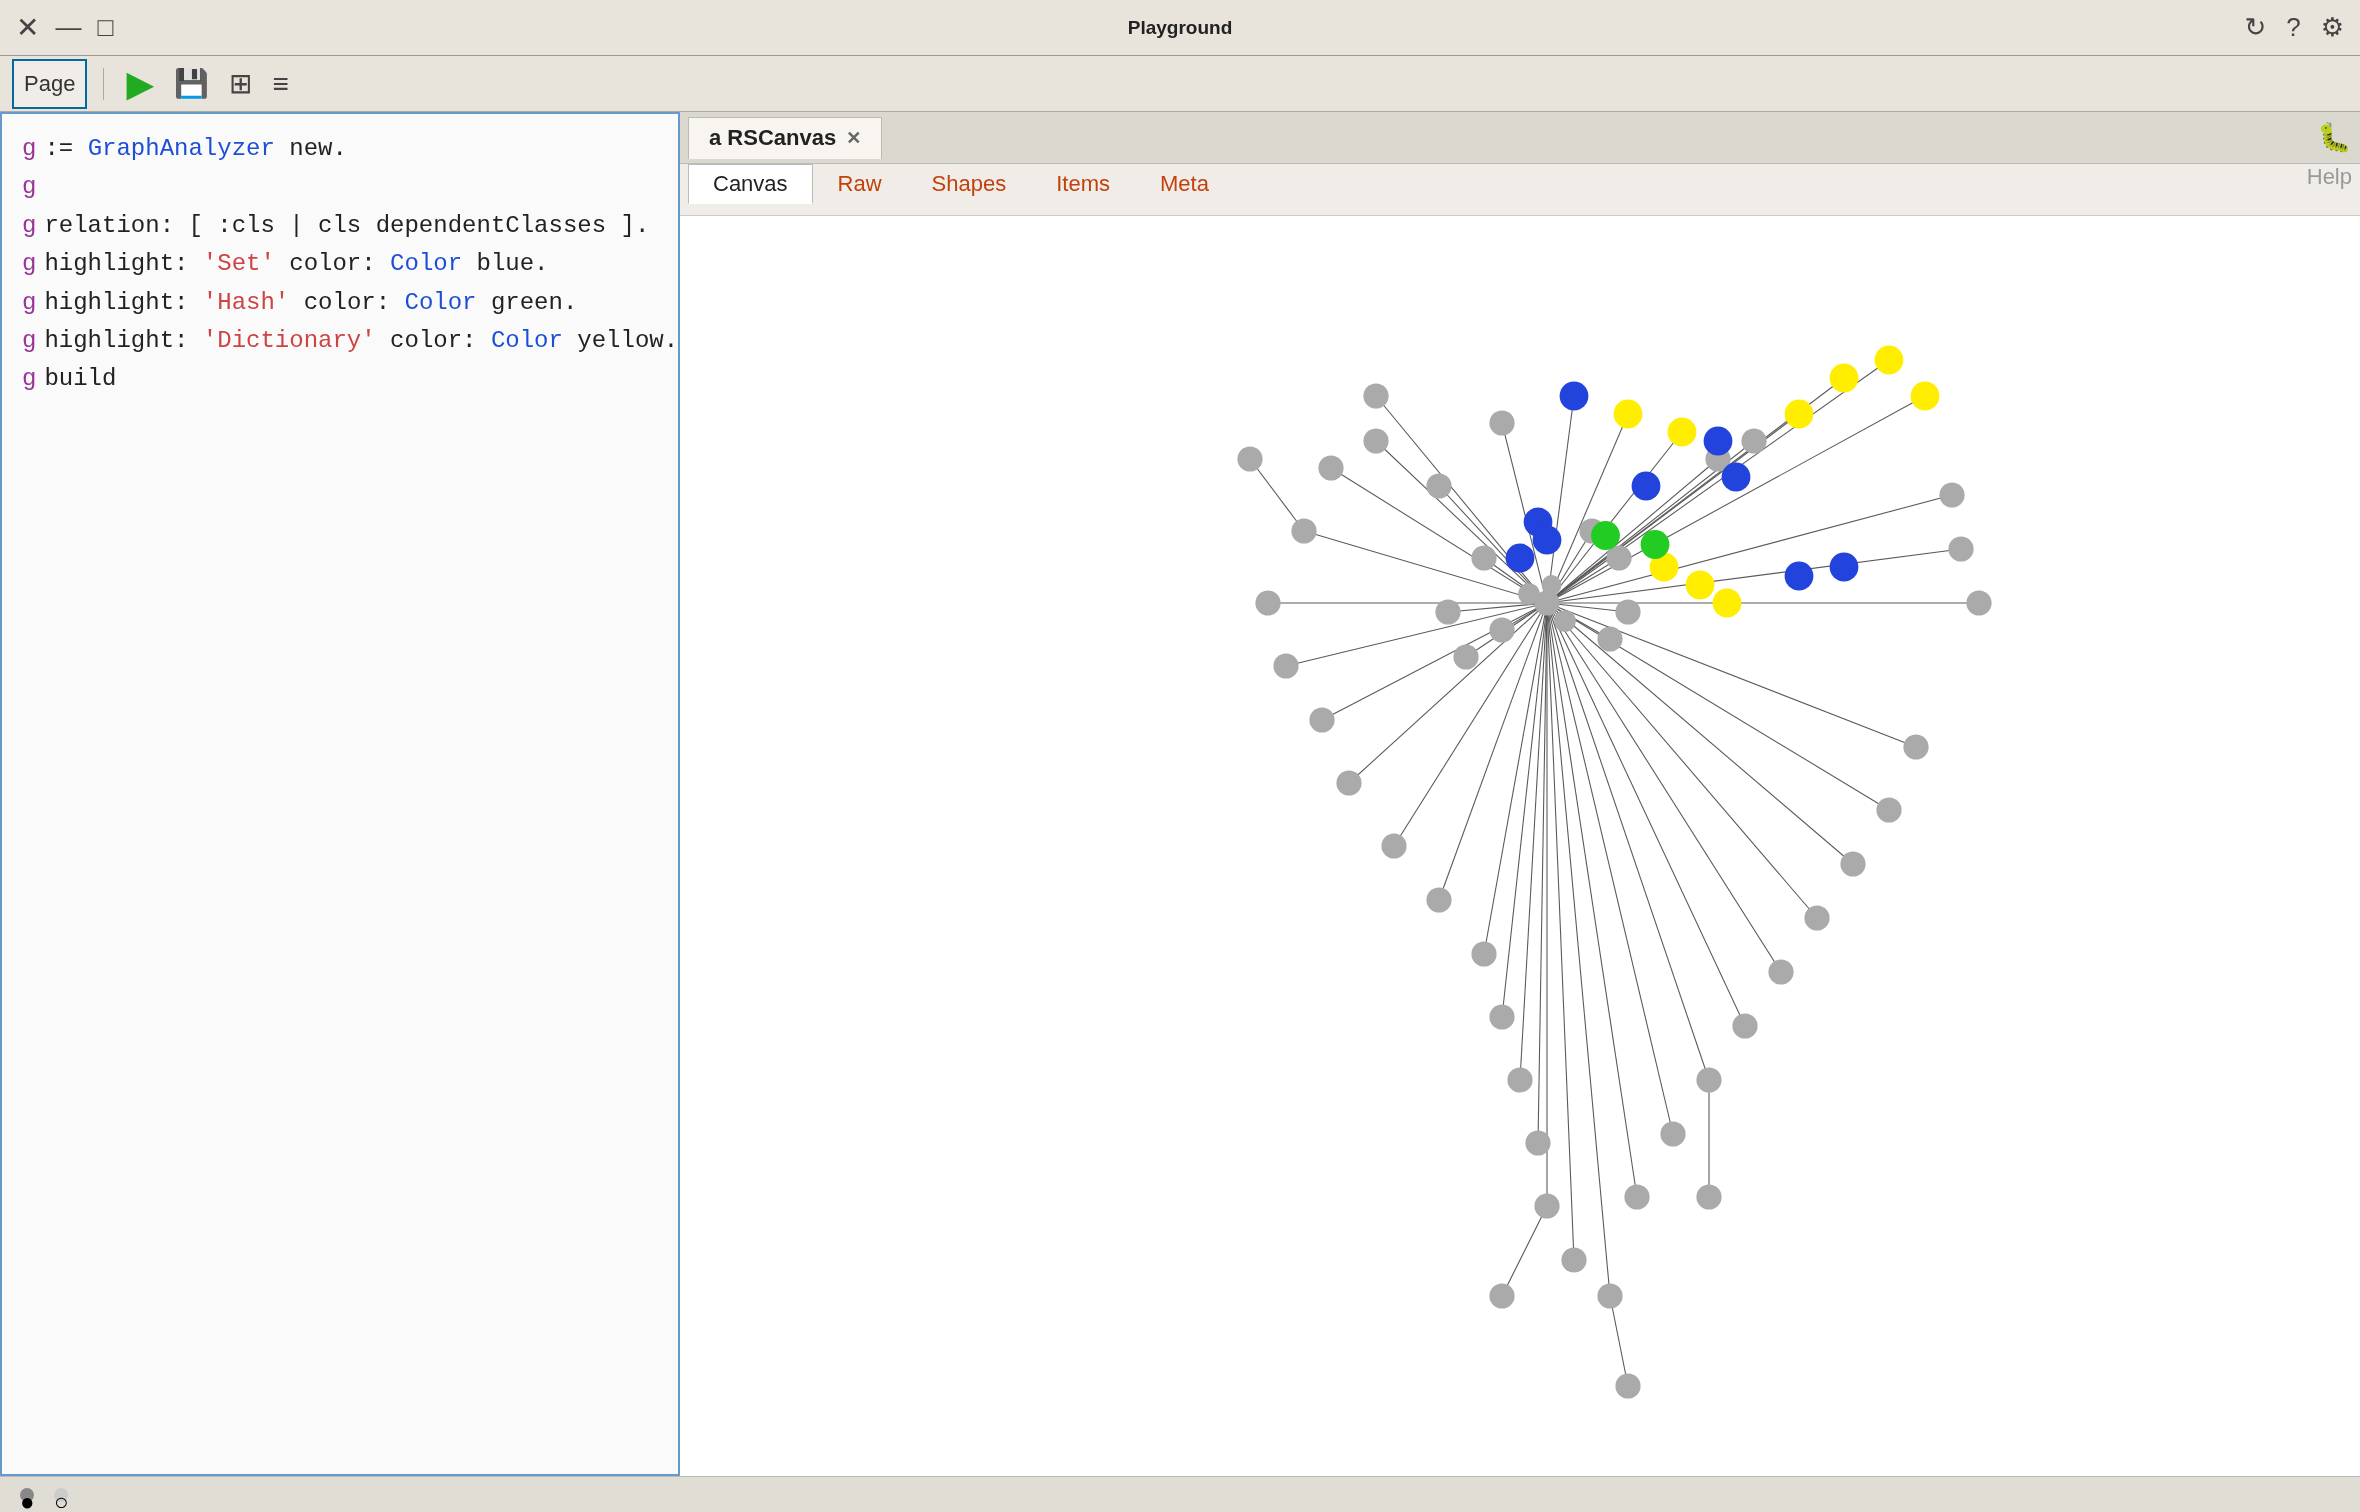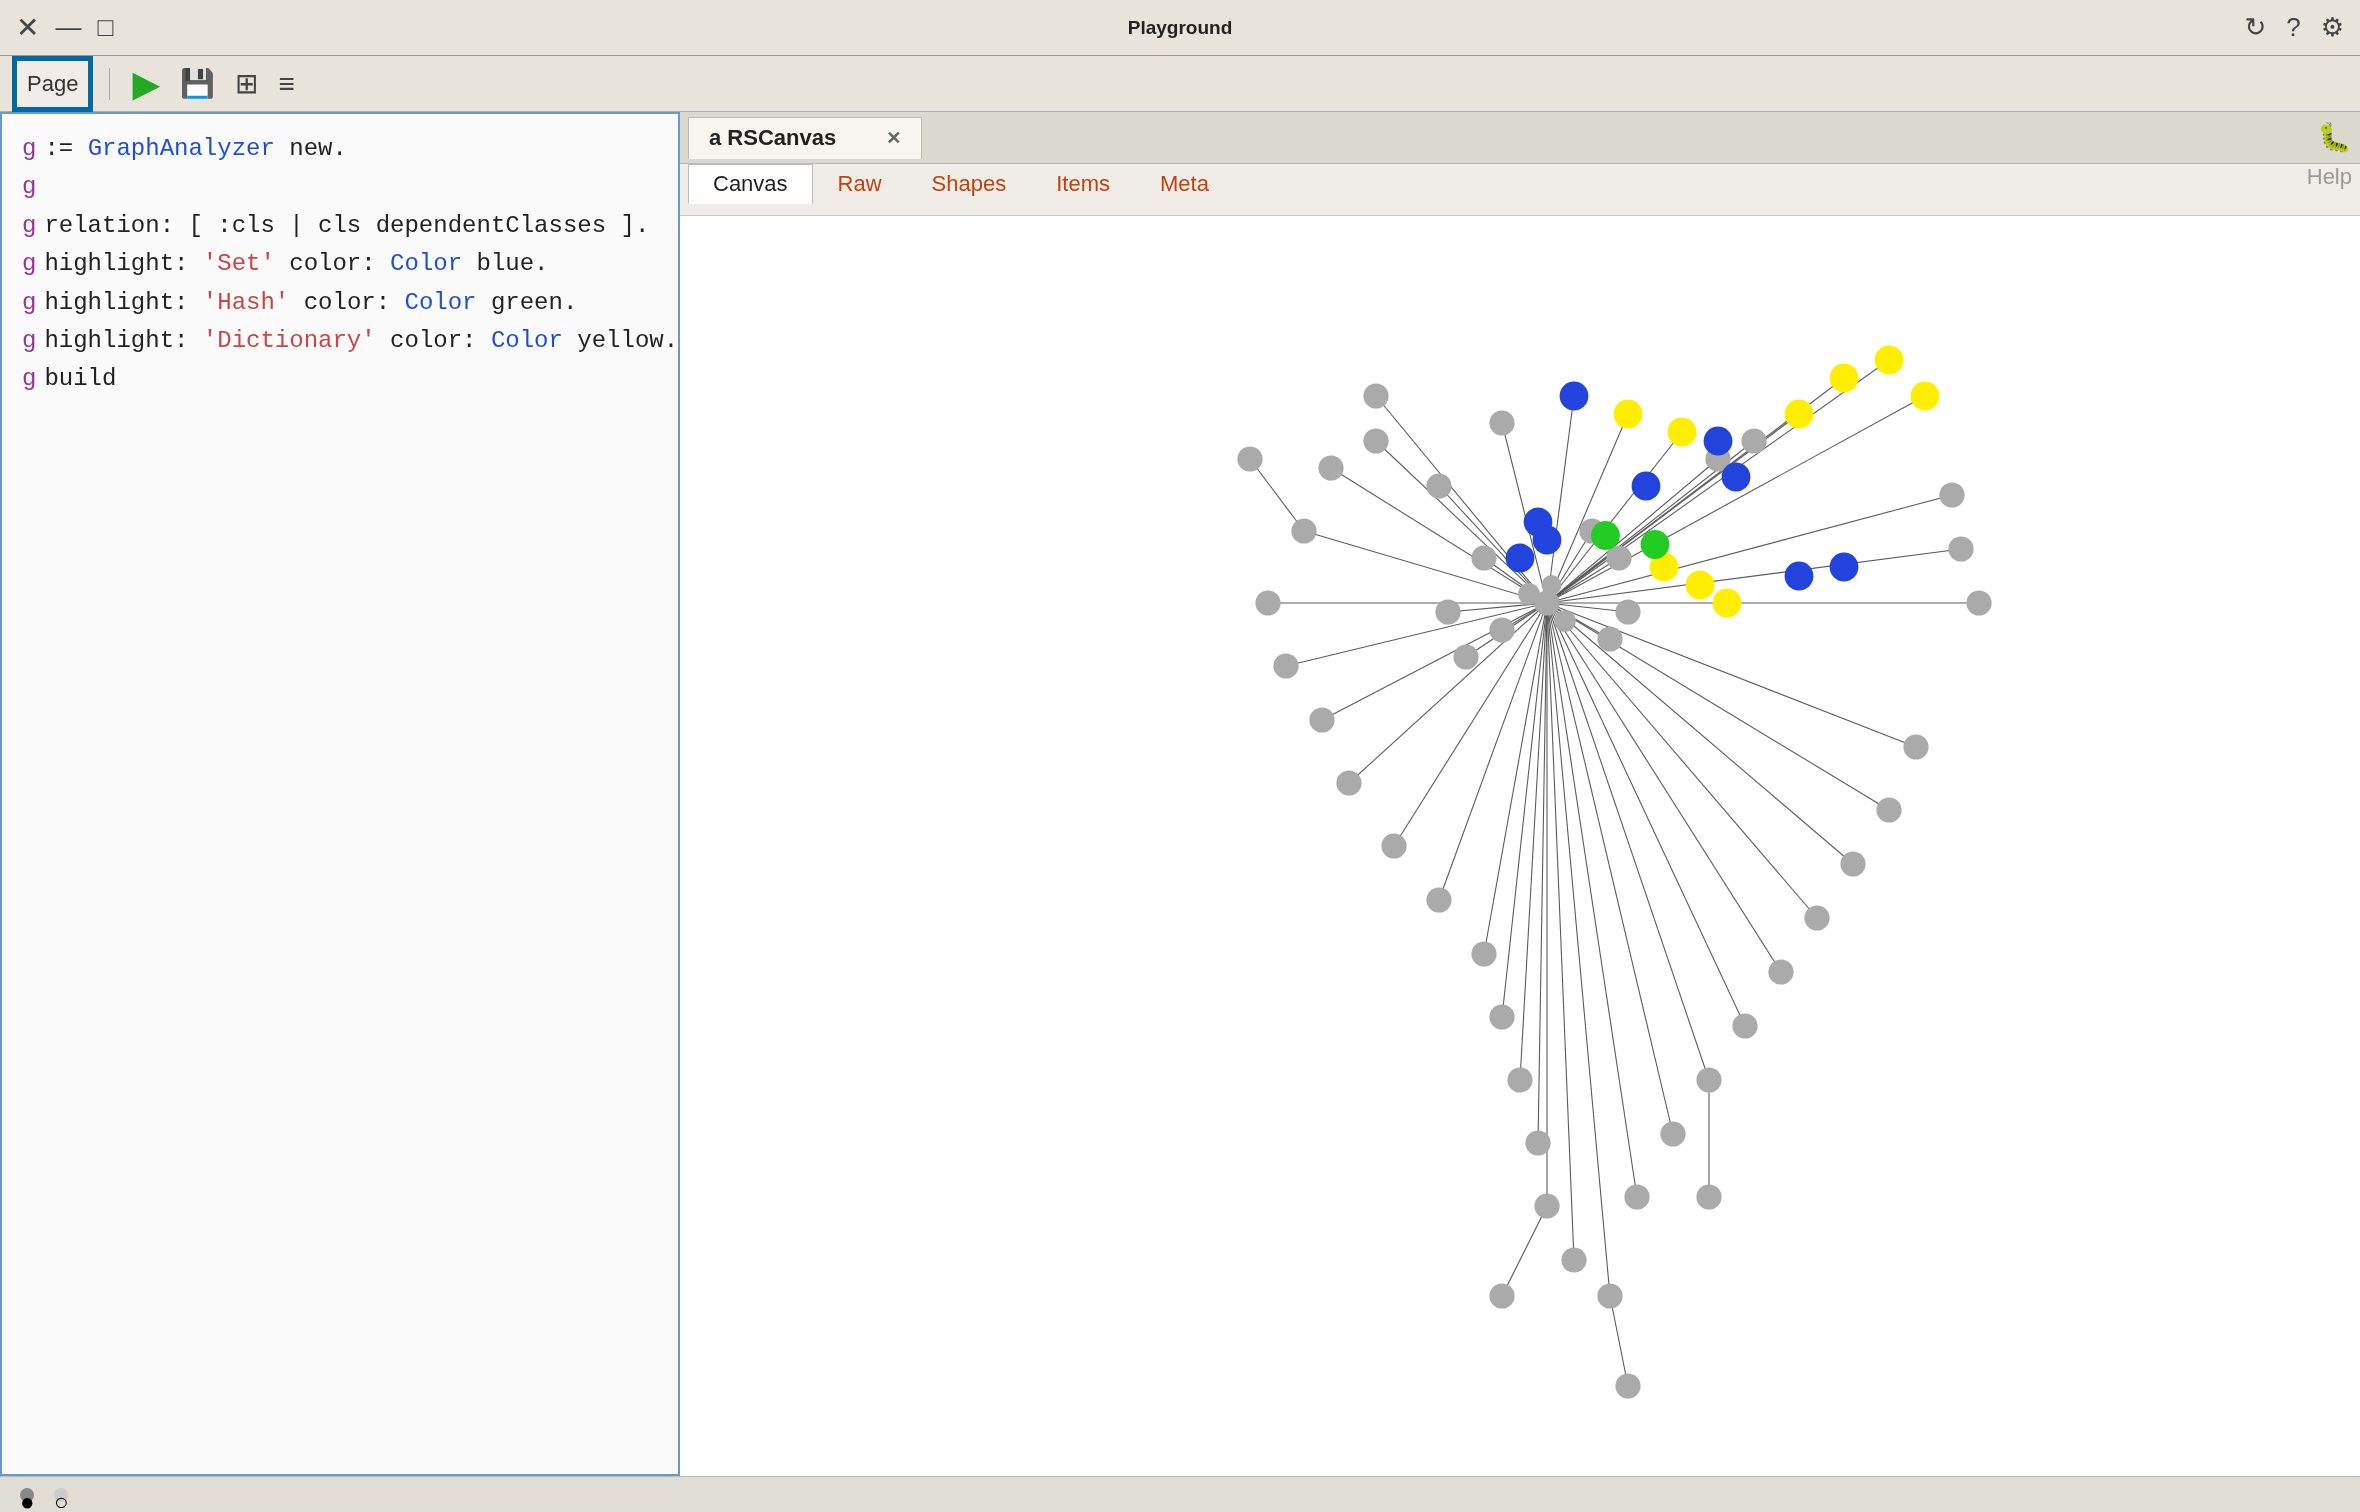--- a/index.html
+++ b/index.html
@@ -15,21 +15,21 @@
     #titlebar-center { position: absolute; left: 50%; transform: translateX(-50%); font-size: 19px; font-weight: bold; color: #222; }
     #titlebar-right { display: flex; gap: 20px; align-items: center; margin-left: auto; }
     .title-btn { font-size: 26px; cursor: pointer; color: #444; user-select: none; }
     .title-close { font-size: 28px; }
 
     
     #toolbar {
       display: flex; align-items: center; background: #e8e4dc; height: 56px;
       border-bottom: 1px solid #aaa; padding: 0 12px; gap: 8px;
     }
-    #page-label { font-size: 22px; color: #333; padding: 10px 10px; border: 5px solid #0369a1; background: #f0ede8; }
+    #page-label { font-size: 22px; color: #333; padding: 10px 10px; border: 2px solid #0369a1; background: #f0ede8; }
     .toolbar-sep { width: 1px; height: 32px; background: #aaa; margin: 0 8px; }
     .toolbar-btn { font-size: 28px; cursor: pointer; color: #444; padding: 2px 6px; }
     .run-btn { color: #22aa22; font-size: 36px; }
 
     
     #main { display: flex; height: calc(1512px - 112px - 36px); }
 
     
     #left-panel {
       width: 680px; border: 2px solid #6699cc; background: #fafafa;
@@ -51,21 +51,21 @@
     
     #tab-bar {
       display: flex; align-items: center; background: #dbd8d0; border-bottom: 1px solid #bbb;
       height: 52px; padding: 0 8px; gap: 4px;
     }
     .tab {
       display: flex; align-items: center; padding: 4px 20px; font-size: 22px;
       cursor: pointer; background: #e8e4dc; border: 1px solid #bbb; border-bottom: none;
       color: #444; height: 42px;
     }
-    .tab.active { background: #f8f5f0; font-weight: bold; color: #222; gap: 40px; }
+    .tab.active { background: #f8f5f0; font-weight: bold; color: #222; }
     .tab-close { margin-left: 10px; font-size: 18px; color: #666; cursor: pointer; }
     .tab-spacer { flex: 1; }
     .tab-icon { font-size: 28px; cursor: pointer; }
 
     
     #canvas-tabs {
       display: flex; align-items: flex-start; background: #f0ede8; border-bottom: 1px solid #ccc;
       height: 52px; padding: 0 8px;
     }
     .canvas-tab {

